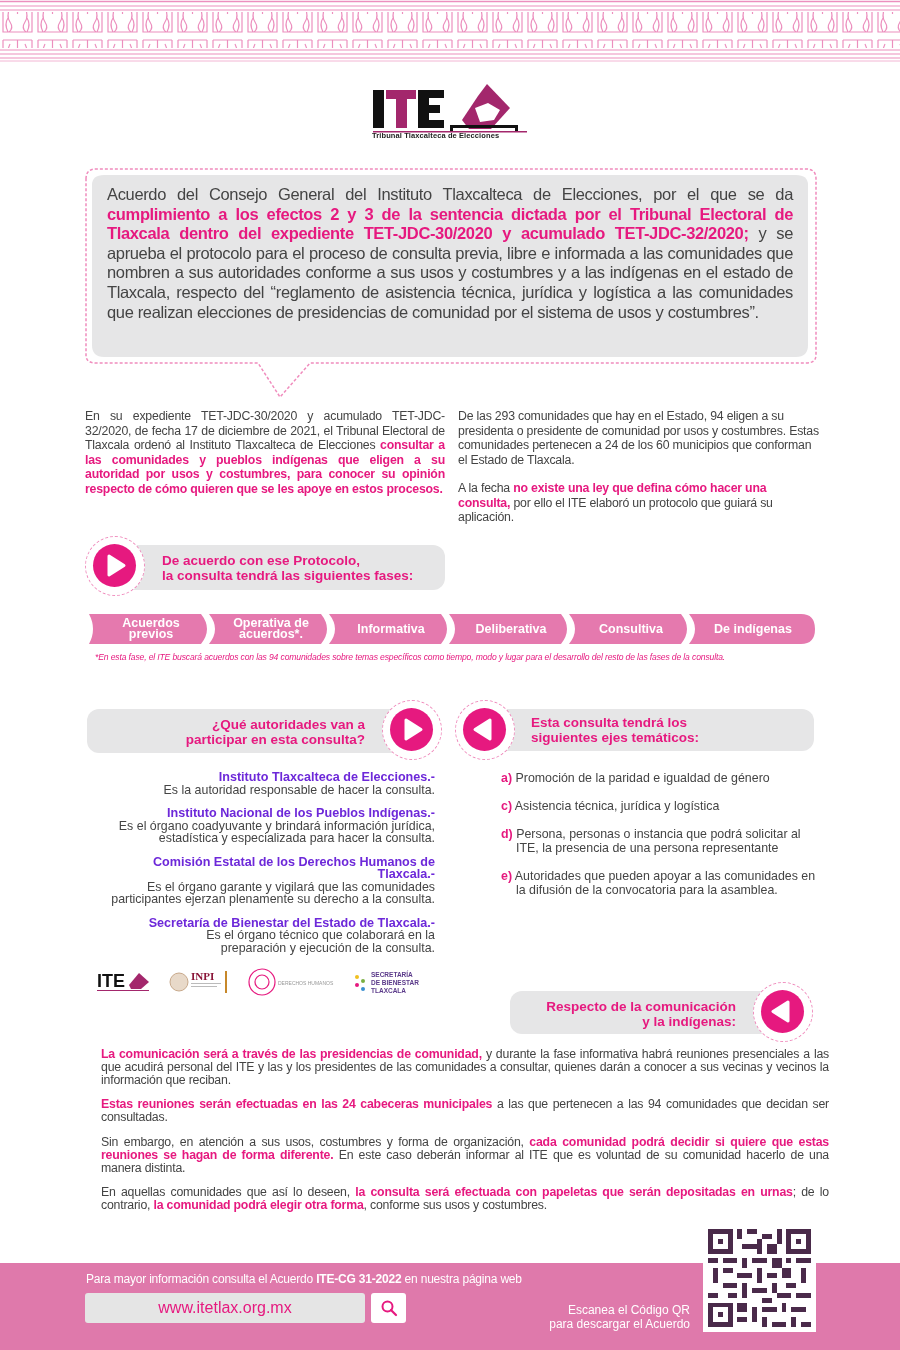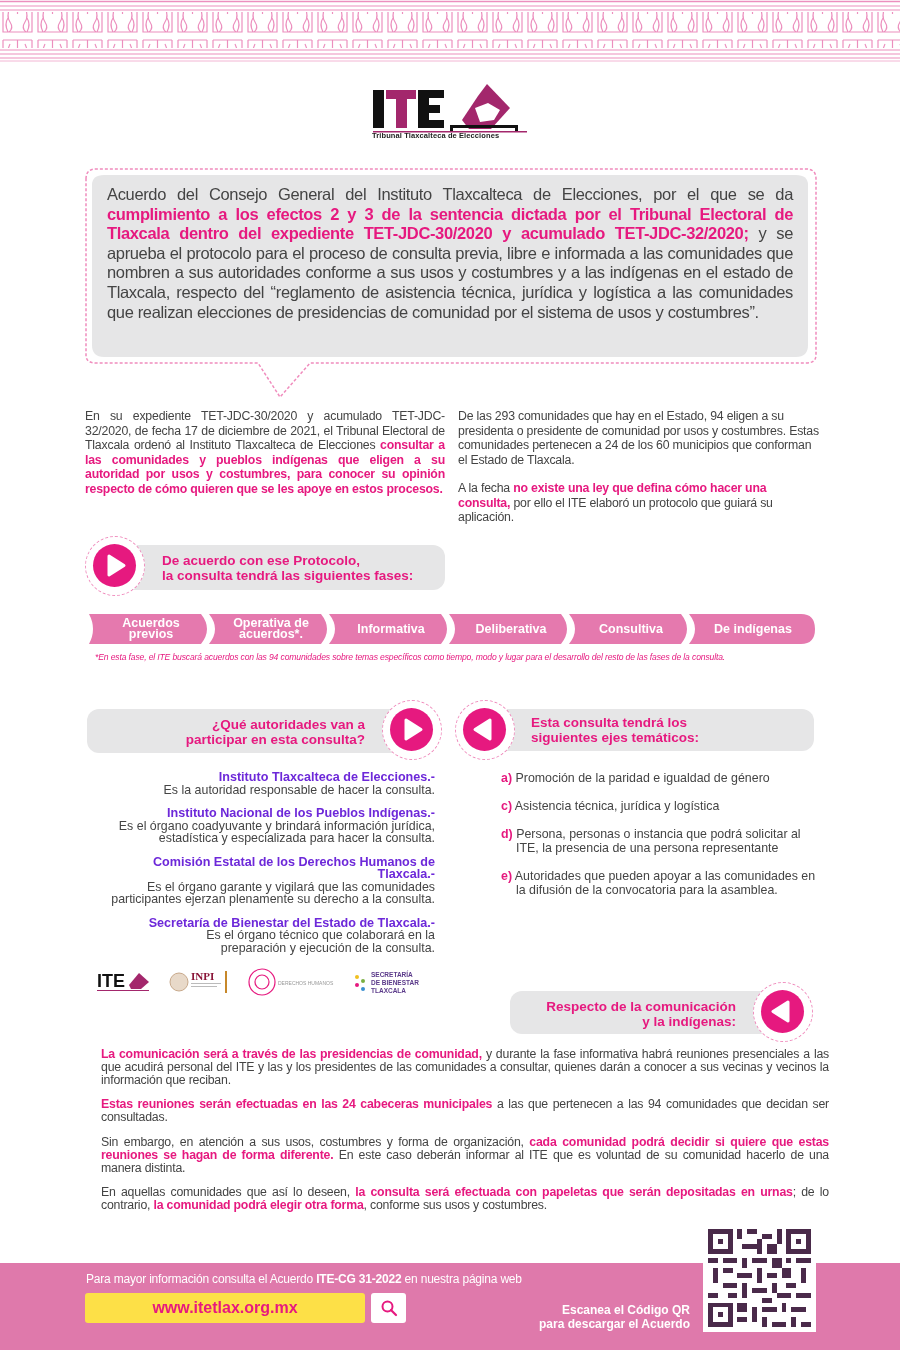--- a/index.html
+++ b/index.html
@@ -55,23 +55,23 @@
   .logos-row { position: absolute; left: 95px; top: 965px; width: 340px; height: 34px; }
 
   
   .comm { position: absolute; left: 85px; top: 1048px; width: 728px; font-size: 12.3px; line-height: 12.8px; color: #444; font-family: "Liberation Sans Narrow", "Liberation Sans", sans-serif; letter-spacing: -0.2px; margin-left: 16px; }
   .comm p { margin-bottom: 12px; text-align: justify; }
 
   
   .footer { position: absolute; left: 0; top: 1263px; width: 900px; height: 87px; background: #df79ab; }
   .footer-info { position: absolute; left: 86px; top: 1272px; font-size: 12px; color: #fff; letter-spacing: -0.2px; }
   .footer-info b { font-weight: bold; }
-  .url-box { position: absolute; left: 85px; top: 1293px; width: 280px; height: 30px; background: #fde047; border-radius: 3px; color: #e6197f; font-weight: bold; font-size: 16px; display: flex; align-items: center; justify-content: center; }
+  .url-box { position: absolute; left: 85px; top: 1293px; width: 280px; height: 30px; background: #e5e5e5; border-radius: 3px; color: #e6197f; font-weight: normal; font-size: 16px; display: flex; align-items: center; justify-content: center; }
   .search-btn { position: absolute; left: 371px; top: 1293px; width: 35px; height: 30px; background: #fff; border-radius: 3px; display: flex; align-items: center; justify-content: center; }
-  .qr-caption { position: absolute; right: 210px; top: 1303px; font-size: 12px; line-height: 14px; color: #fff; font-weight: bold; text-align: right; }
+  .qr-caption { position: absolute; right: 210px; top: 1303px; font-size: 12px; line-height: 14px; color: #fff; font-weight: normal; text-align: right; }
   .qr { position: absolute; left: 703px; top: 1224px; width: 113px; height: 108px; background: #fff; padding: 5px; }
 </style>
 </head>
 <body>
 
 <svg class="top-border" viewBox="0 0 900 62" width="900" height="62">
   <defs>
     <pattern id="fret" x="0" y="0" width="35" height="36" patternUnits="userSpaceOnUse">
       <path d="M3 4 H32 M17.5 4 V14 M10 8 Q6 16 10 22 Q14 28 9 32 M25 8 Q29 16 25 22 Q21 28 26 32 M3 4 V32 H32 V4 M8 32 Q4 24 8 18 M27 32 Q31 24 27 18" fill="none" stroke="#ec8fbe" stroke-width="1.2"></path>
     </pattern>

